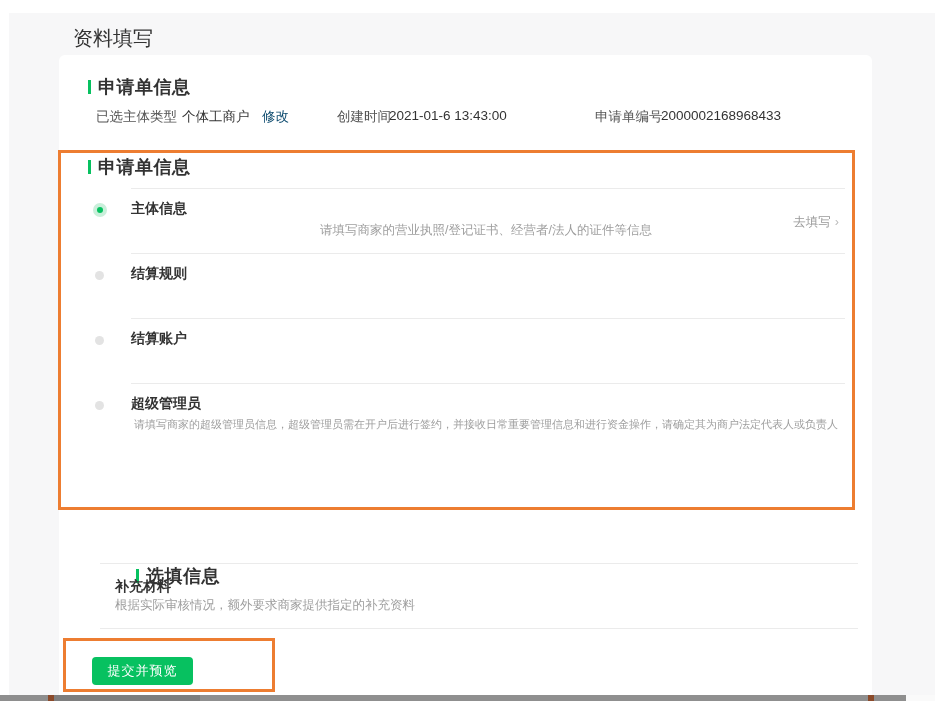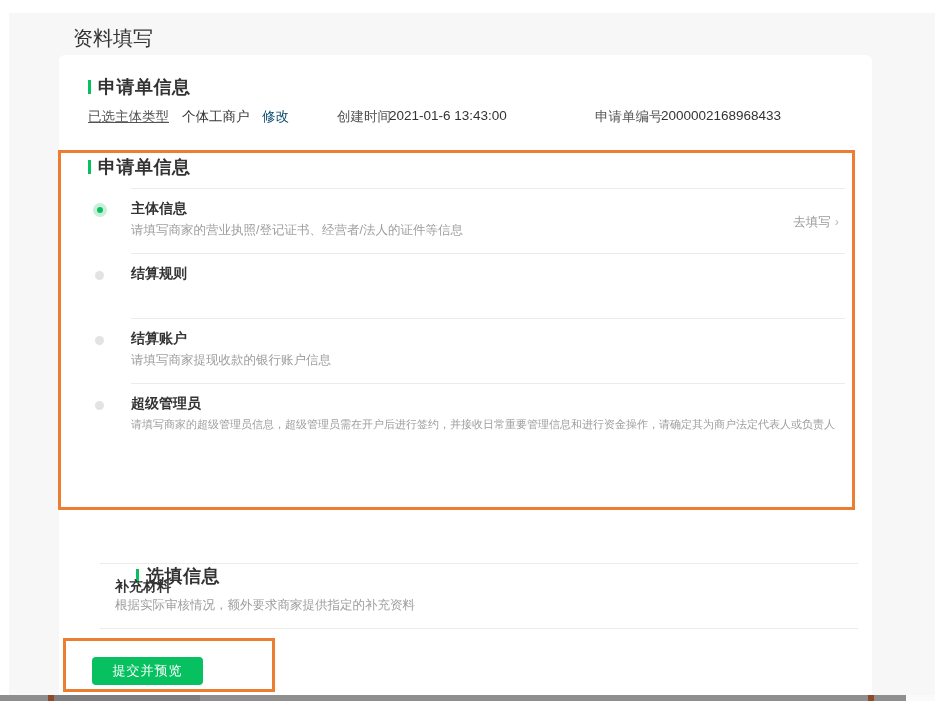--- a/index.html
+++ b/index.html
@@ -15,46 +15,46 @@
   .section-header .txt { font-size:18px; color:#333; font-weight:600; letter-spacing:0.5px; }
   .hdr-app { top:20px; left:29px; }
   .hdr-required { top:100px; left:29px; }
   .hdr-optional { top:509px; left:29px;padding-left:48px; }
 
   .info-row { position:absolute; top:53px; left:0; right:0; height:16px; font-size:13.5px; }
   .info-row span { position:absolute; white-space:nowrap; }
   .lbl { color:#555; }
   .val { color:#333; }
   .link { color:#0c4a6e; cursor:pointer; }
-  .p-subject-lbl { left:29px;text-decoration:underline; }  .p-subject-val { left:123px; }  .p-modify { left:203px; }
+  .p-subject-lbl { left:37px; }  .p-subject-val { left:123px; }  .p-modify { left:203px; }
   .p-created-lbl { left:278px; } .p-created-val { left:330px; }
   .p-appno-lbl   { left:536px; } .p-appno-val   { left:602px; }
 
-  .req-items { position:absolute; top:133px; left:0; right:0; }
+  .req-items { position:absolute; top:133px; left:0; right:0;text-align:center; }
   .req-item { position:relative; height:65px; margin-left:72px; margin-right:27px;
     border-top:1px solid #ebebeb; cursor:pointer; }
   .req-item .title { position:absolute; top:11px; left:0; font-size:14px; font-weight:bold; color:#333; }
   .req-item .desc { position:absolute; top:33px; left:0; right:4px; font-size:12.5px; color:#9e9e9e;
     white-space:nowrap; overflow:hidden; }
   .req-item .desc.long { font-size:11px; }
   .bullet-on { position:absolute; left:-38px; top:14px; width:14px; height:14px; border-radius:50%;
     background:#c9efda; }
   .bullet-on::after { content:""; position:absolute; left:4px; top:4px; width:6px; height:6px;
     border-radius:50%; background:#07c160; }
   .bullet-off { position:absolute; left:-36px; top:17px; width:9px; height:9px; border-radius:50%;
     background:#e3e3e3; }
   .go-fill { position:absolute; right:6px; top:25px; font-size:12.5px; color:#999; cursor:pointer; }
   .go-fill .chev { margin-left:4px; color:#bbb; }
 
   .opt-divider { position:absolute; left:41px; right:14px; height:1px; background:#ebebeb; }
   .d-opt-top { top:508px; } .d-opt-bottom { top:573px; }
   .opt-title { position:absolute; top:523px; left:56px; font-size:14px; font-weight:bold; color:#333; }
   .opt-desc  { position:absolute; top:542px; left:56px; font-size:12.5px; color:#9e9e9e; white-space:nowrap; }
 
-  .submit-btn { position:absolute; top:602px; left:33px; width:111px; height:28px; border:none;
+  .submit-btn { position:absolute; top:602px; left:33px; width:101px; height:28px; border:none;
     border-radius:4px; background:#07c160; color:#fff; font-size:13px; letter-spacing:1px;
     cursor:pointer; font-family:inherit; }
 
   .hl-box { position:absolute; border:3px solid #ed7d31; pointer-events:none; z-index:5; }
   .hl-required { left:58px; top:150px; width:797px; height:360px; }
   .hl-submit   { left:63px; top:638px; width:212px; height:54px; }
 
   .bottom-bar { position:absolute; left:0; top:695px; width:935px; height:6px; display:flex; z-index:6; }
   .bottom-bar .s1 { width:48px;  background:#8e8e8e; }
   .bottom-bar .n1 { width:6px;   background:#8b4a2a; }
@@ -101,21 +101,20 @@
         <span>去填写</span><span class="chev">›</span>
       </div>
     </div>
     <div class="req-item">
       <span class="bullet-off"></span>
       <div class="title">结算规则</div>
     </div>
     <div class="req-item">
       <span class="bullet-off"></span>
       <div class="title">结算账户</div>
-      <div class="desc">请填写商家提现收款的银行账户信息</div>
     </div>
     <div class="req-item">
       <span class="bullet-off"></span>
       <div class="title">超级管理员</div>
       <div class="desc long">请填写商家的超级管理员信息，超级管理员需在开户后进行签约，并接收日常重要管理信息和进行资金操作，请确定其为商户法定代表人或负责人</div>
     </div>
   </div>
 
   <div class="section-header hdr-optional">
     <span class="bar"></span>

